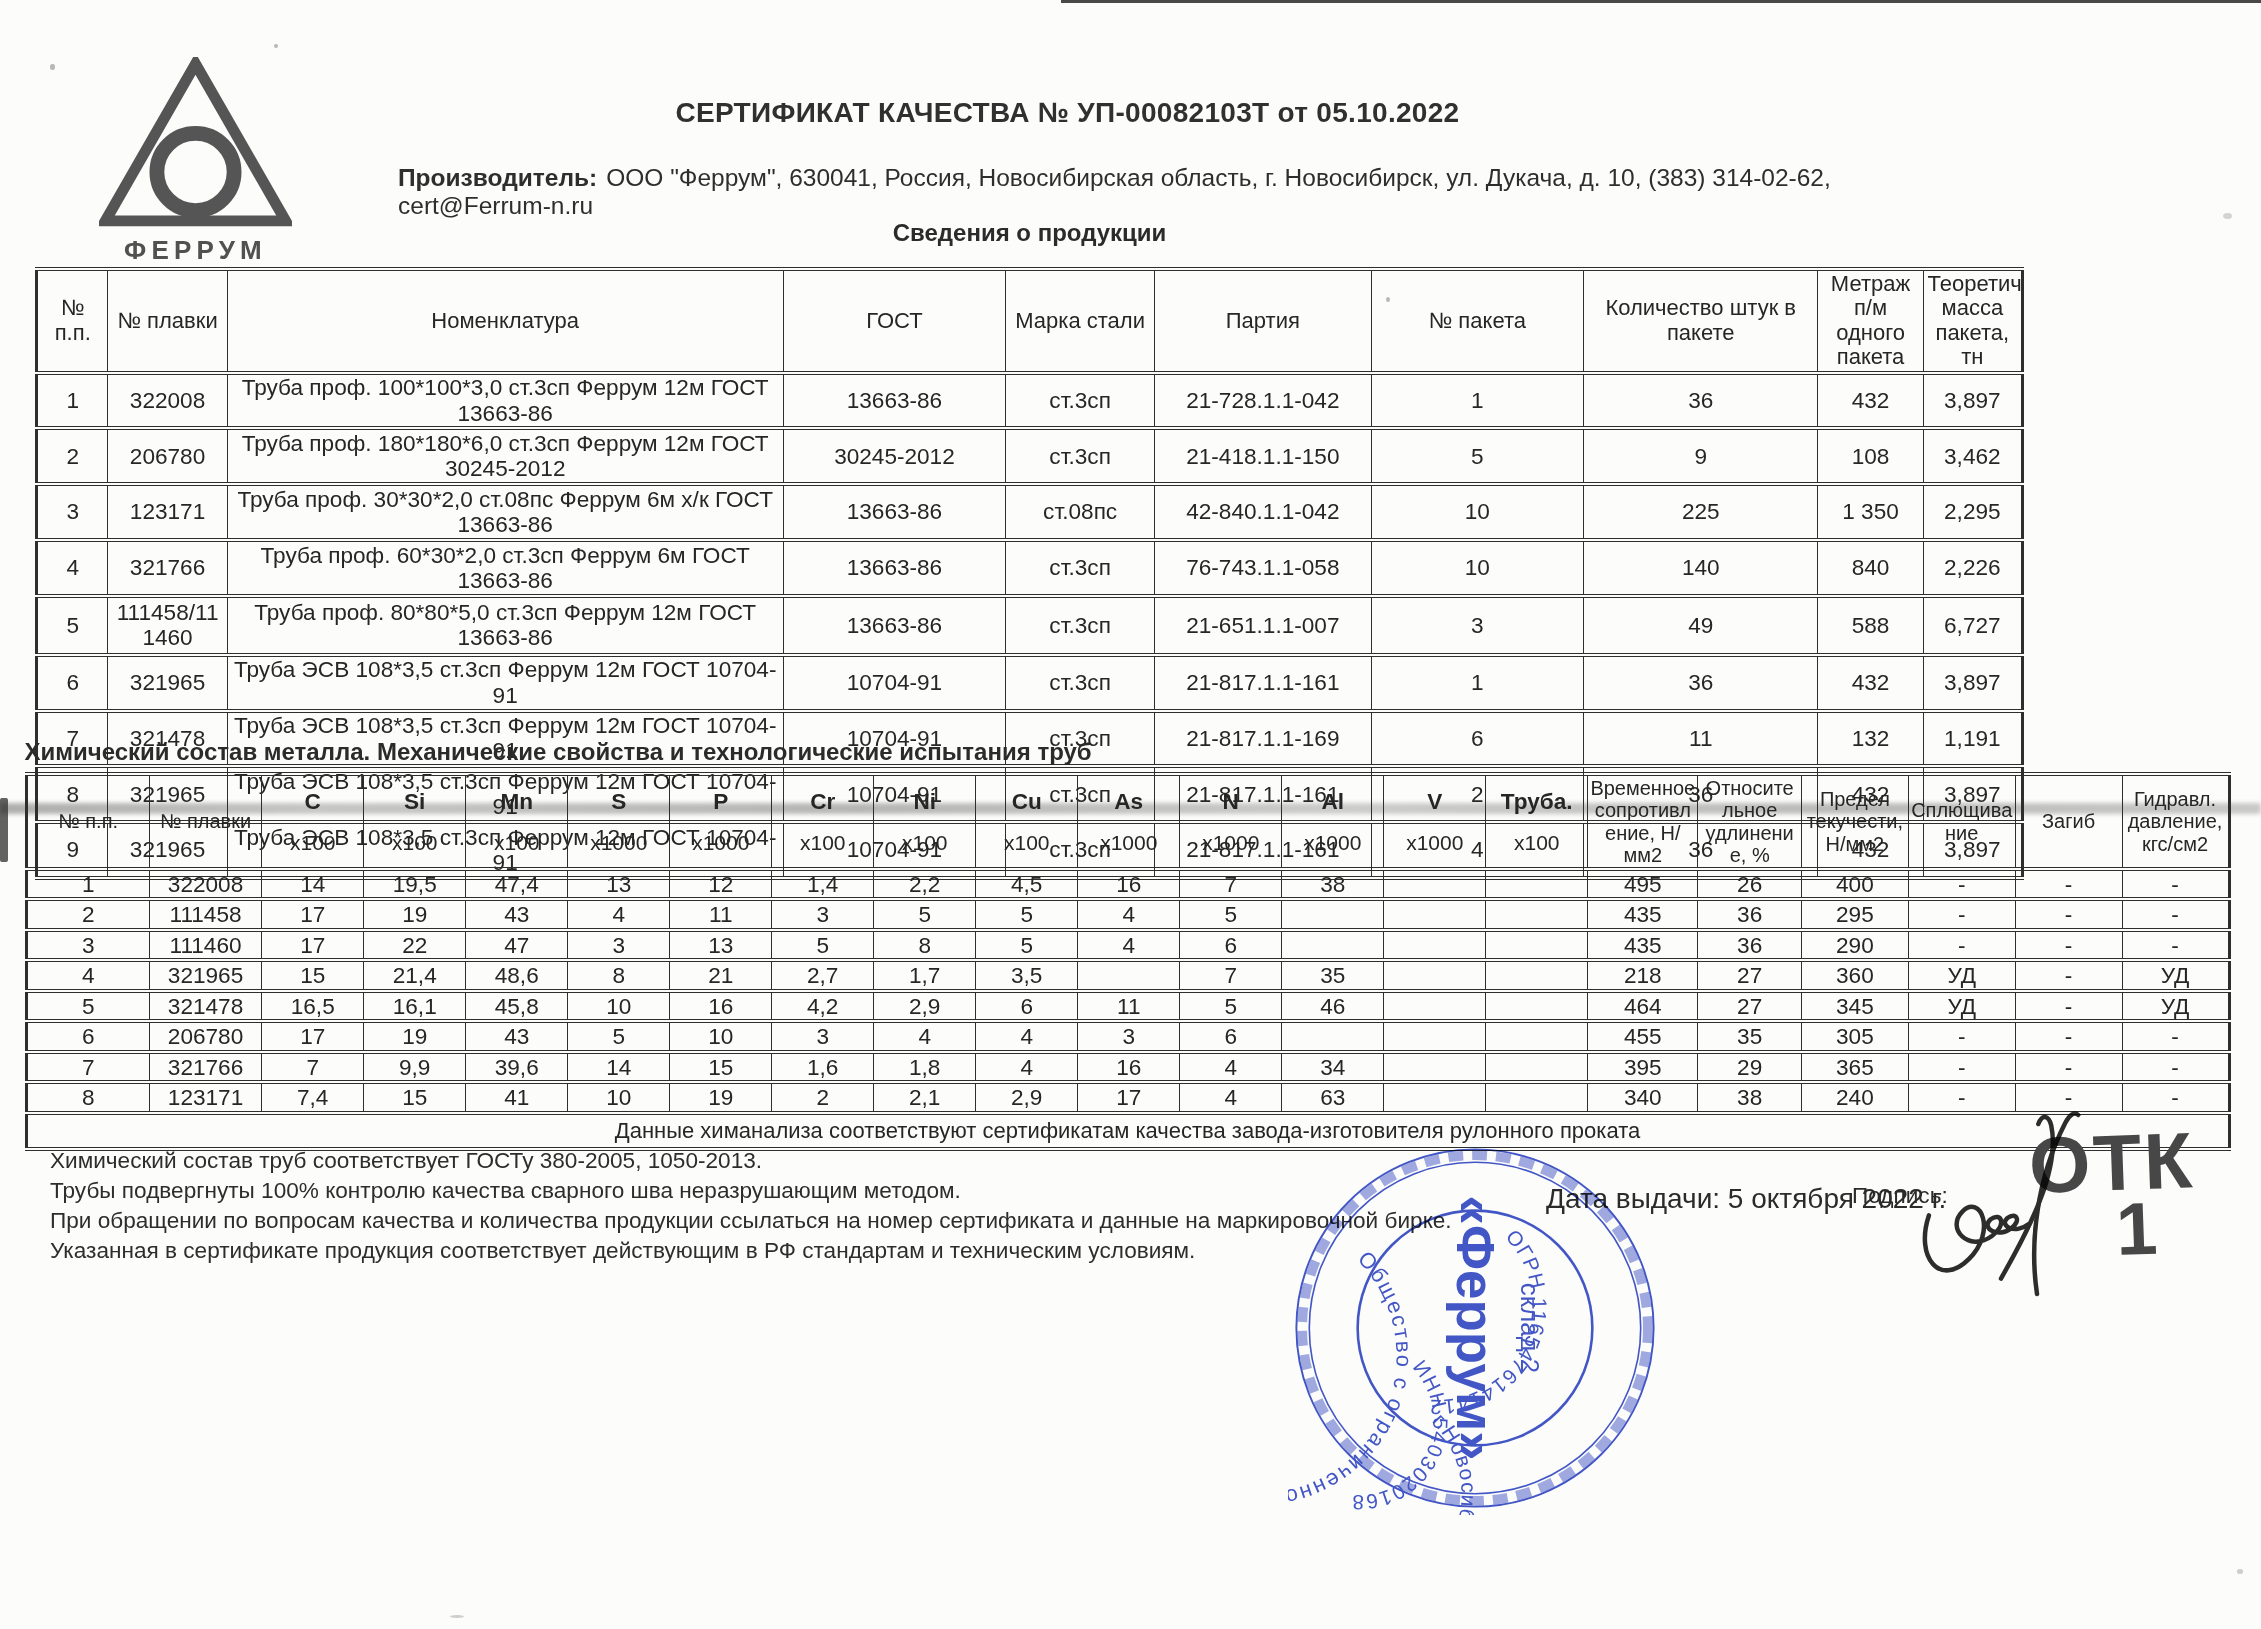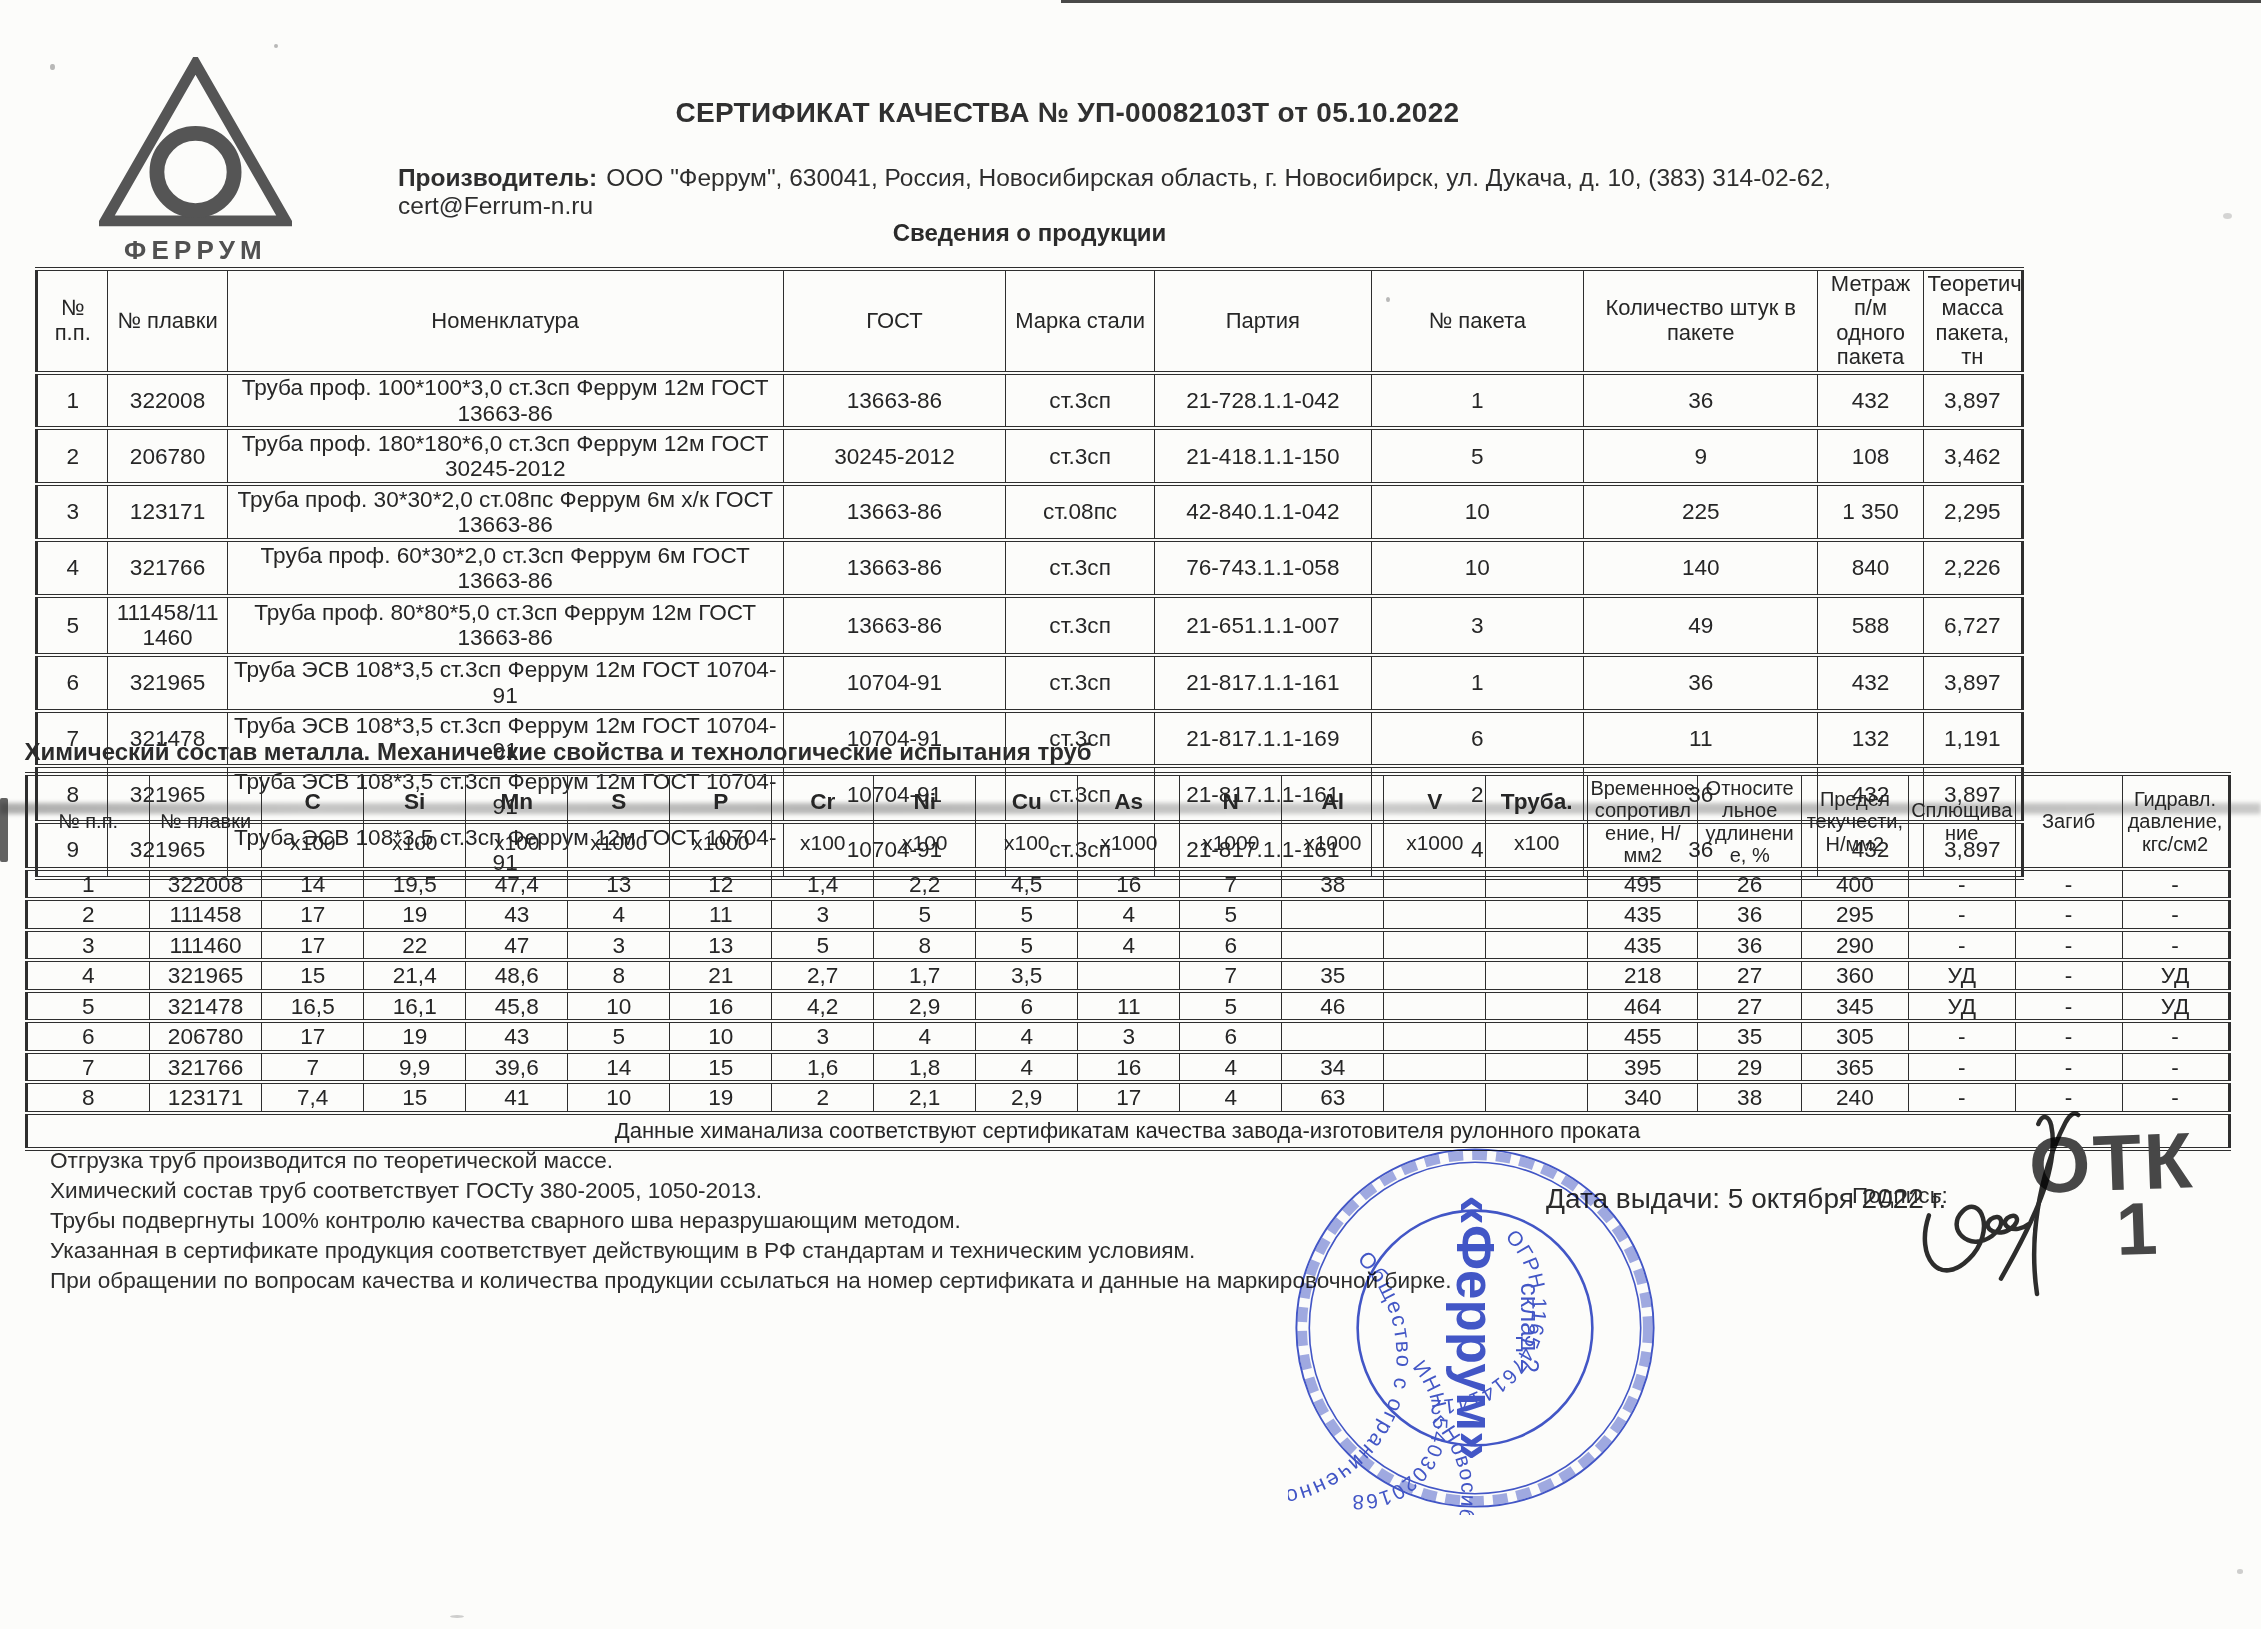--- a/index.html
+++ b/index.html
@@ -505,25 +505,24 @@
             <td>-</td>
           </tr>
           <tr style="height: 32px;">
             <td colspan="21" class="note-cell">Данные химанализа соответствуют сертификатам качества завода-изготовителя рулонного проката</td>
           </tr>
         </tbody>
       </table>
   </div>
 
   <div class="footer-lines">
-    <div>Отгрузка труб производится по теоретической массе.</div>
     <div>Химический состав труб соответствует ГОСТу 380-2005, 1050-2013.</div>
     <div>Трубы подвергнуты 100% контролю качества сварного шва неразрушающим методом.</div>
+    <div>При обращении по вопросам качества и количества продукции ссылаться на номер сертификата и данные на маркировочной бирке.</div>
     <div>Указанная в сертификате продукция соответствует действующим в РФ стандартам и техническим условиям.</div>
-    <div>При обращении по вопросам качества и количества продукции ссылаться на номер сертификата и данные на маркировочной бирке.</div>
   </div>
 
   <div class="issue-date">Дата выдачи: 5 октября 2022 г.</div>
   <div class="sign-label">Подпись:</div>
 
   <div class="otk">
     <div class="l1">ОТК</div>
     <div class="l2">1</div>
   </div>
 

